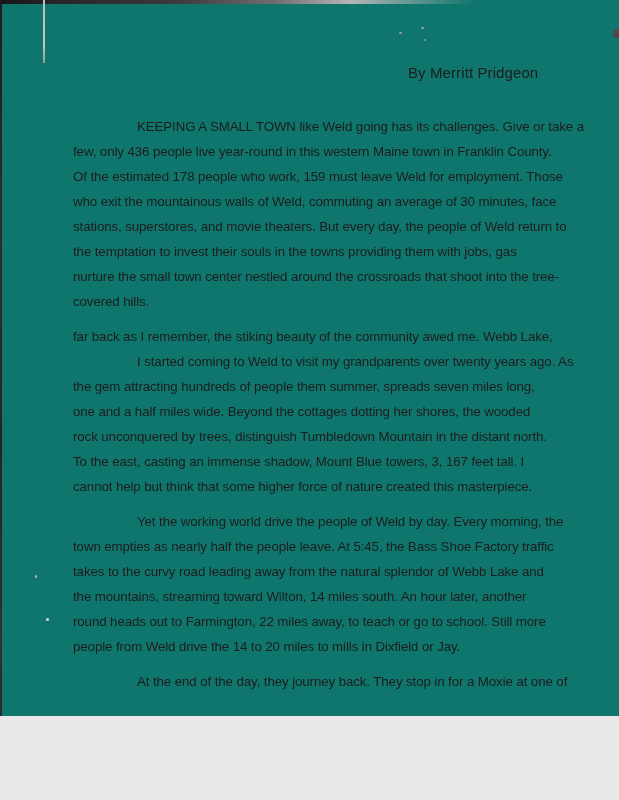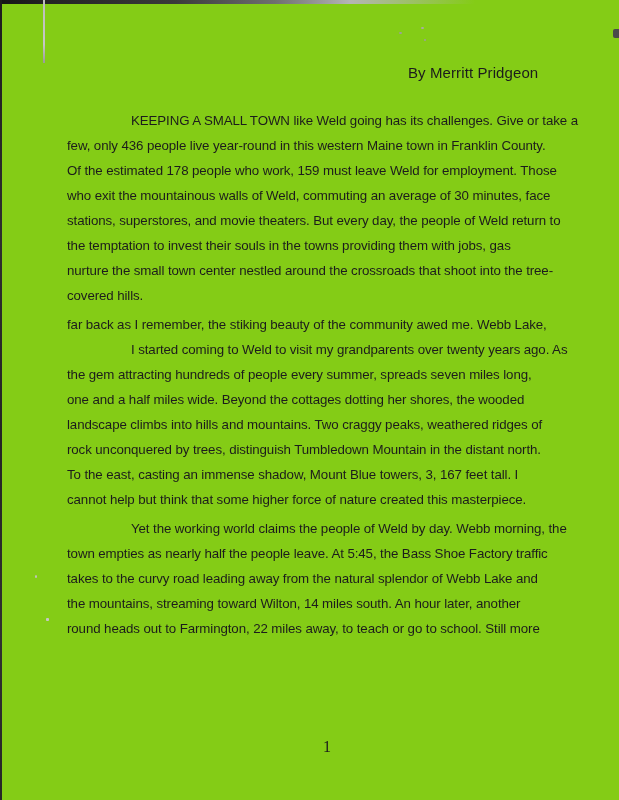--- a/index.html
+++ b/index.html
@@ -3,22 +3,22 @@
 <meta charset="utf-8">
 <style>
   html, body {
     margin: 0;
     padding: 0;
     background: #e9e9e9;
   }
   .page {
     position: relative;
     width: 619px;
-    height: 800px;
-    background: #84cc16;
+    height: 716px;
+    background: #0f766e;
     overflow: hidden;
     font-family: "Liberation Sans", sans-serif;
     color: #1c1c1c;
   }
   
   .artifact-top-bar {
     position: absolute;
     top: 0; left: 0;
     width: 500px; height: 4px;
     background: linear-gradient(to right,
@@ -60,21 +60,21 @@
     white-space: nowrap;
   }
   .doc-body {
     position: absolute;
     top: 104px; left: 63px;
     width: 504px;
     font-size: 13.3px;
     line-height: 25px;
     letter-spacing: -0.1px;
   }
-  .paragraph { margin: 4px; }
+  .paragraph { margin: 10px; }
   .line {
     height: 25px;
     white-space: nowrap;
   }
   .line.indent { padding-left: 64px; }
   .page-number {
     position: absolute;
     top: 738px; left: 0;
     width: 654px;
     text-align: center;
@@ -106,32 +106,33 @@
         <div class="line">Of the estimated 178 people who work, 159 must leave Weld for employment. Those</div>
         <div class="line">who exit the mountainous walls of Weld, commuting an average of 30 minutes, face</div>
         <div class="line">stations, superstores, and movie theaters. But every day, the people of Weld return to</div>
         <div class="line">the temptation to invest their souls in the towns providing them with jobs, gas</div>
         <div class="line">nurture the small town center nestled around the crossroads that shoot into the tree-</div>
         <div class="line">covered hills.</div>
       </div>
       <div class="paragraph">
         <div class="line">far back as I remember, the stiking beauty of the community awed me. Webb Lake,</div>
         <div class="line indent">I started coming to Weld to visit my grandparents over twenty years ago. As</div>
-        <div class="line">the gem attracting hundreds of people every summer, spreads seven miles long,</div>
+        <div class="line">the gem attracting hundreds of people them summer, spreads seven miles long,</div>
         <div class="line">one and a half miles wide. Beyond the cottages dotting her shores, the wooded</div>
-        <div class="line">landscape climbs into hills and mountains. Two craggy peaks, weathered ridges of</div>
         <div class="line">rock unconquered by trees, distinguish Tumbledown Mountain in the distant north.</div>
         <div class="line">To the east, casting an immense shadow, Mount Blue towers, 3, 167 feet tall. I</div>
         <div class="line">cannot help but think that some higher force of nature created this masterpiece.</div>
       </div>
       <div class="paragraph">
-        <div class="line indent">Yet the working world claims the people of Weld by day. Webb morning, the</div>
+        <div class="line indent">Yet the working world drive the people of Weld by day. Every morning, the</div>
         <div class="line">town empties as nearly half the people leave. At 5:45, the Bass Shoe Factory traffic</div>
         <div class="line">takes to the curvy road leading away from the natural splendor of Webb Lake and</div>
         <div class="line">the mountains, streaming toward Wilton, 14 miles south. An hour later, another</div>
         <div class="line">round heads out to Farmington, 22 miles away, to teach or go to school. Still more</div>
+        <div class="line">people from Weld drive the 14 to 20 miles to mills in Dixfield or Jay.</div>
       </div>
       <div class="paragraph">
+        <div class="line indent">At the end of the day, they journey back. They stop in for a Moxie at one of</div>
       </div>
     </div>
 
   <div class="page-number">1</div>
 </div>
 
 </body></html>

